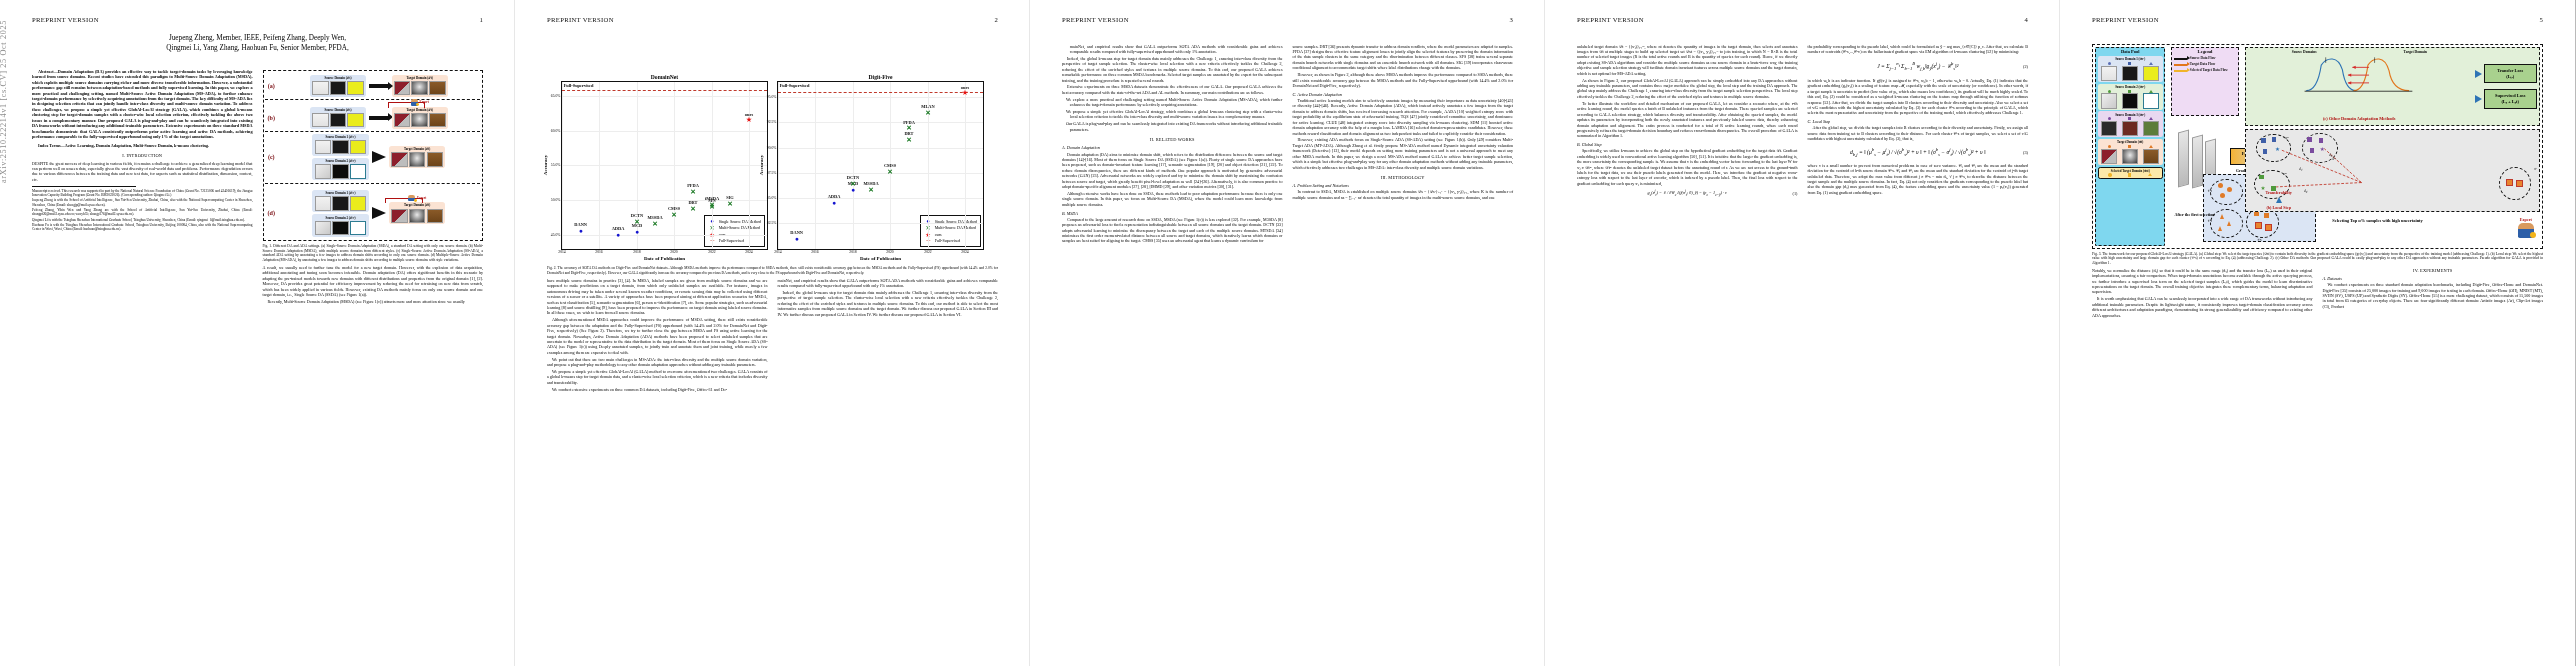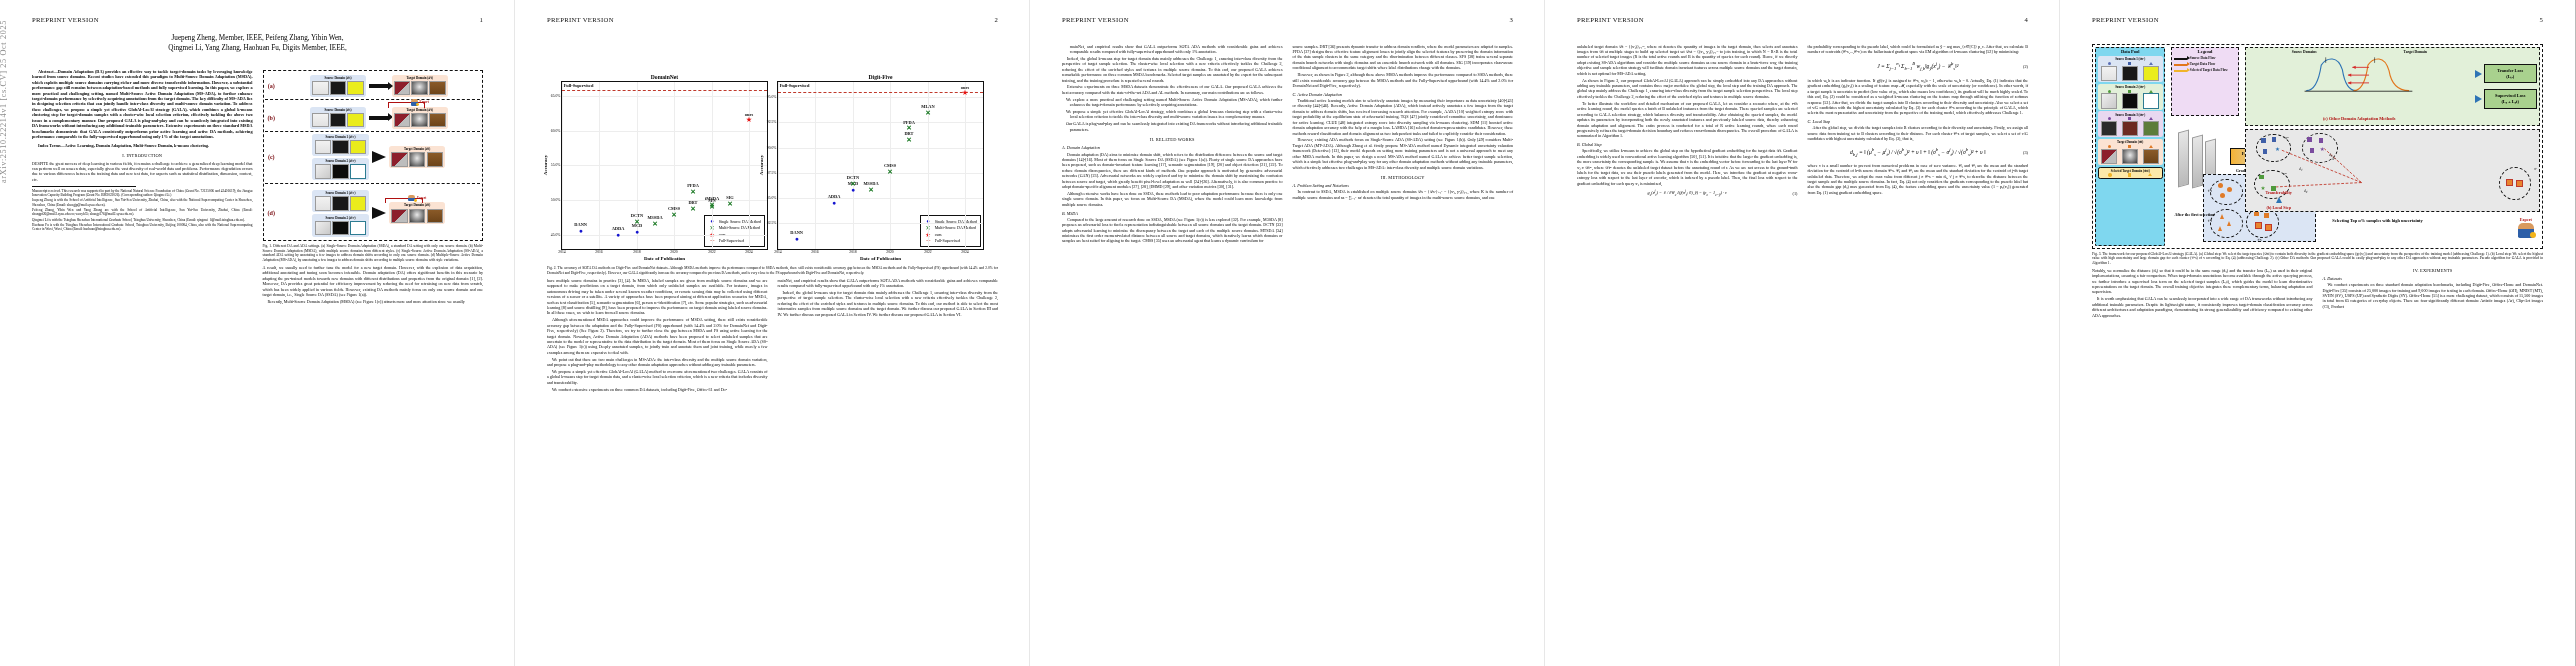--- a/index.html
+++ b/index.html
@@ -112,22 +112,22 @@
 <div id="viewport">
 
   <div class="page">
     <div class="arxiv">arXiv:2510.22214v1  [cs.CV]  25 Oct 2025</div>
     <div class="page-inner">
       <div class="runhead">
         <span class="ph">PREPRINT VERSION</span>
         <span class="pno">1</span>
       </div>
       <div class="authors">
-        <div>Juepeng Zheng, Member, IEEE, Peifeng Zhang, Yibin Wen,</div>
-        <div>Qingmei Li, Yang Zhang, Haohuan Fu, Digits Member, IEEE,</div>
+        <div>Juepeng Zheng, Member, IEEE, Peifeng Zhang, Deeply Wen,</div>
+        <div>Qingmei Li, Yang Zhang, Haohuan Fu, Senior Member, PFDA,</div>
       </div>
 
       <div class="cols" style="margin-top:14.5px;">
         <div class="col">
           <p class="abs">Abstract—Domain Adaptation (DA) provides an effective way to tackle target-domain tasks by leveraging knowledge learned from source domains. Recent studies have extended this paradigm to Multi-Source Domain Adaptation (MSDA), which exploits multiple source domains carrying richer and more diverse transferable information. However, a substantial performance gap still remains between adaptation-based methods and fully supervised learning. In this paper, we explore a more practical and challenging setting, named Multi-Source Active Domain Adaptation (MS-ADA), to further enhance target-domain performance by selectively acquiring annotations from the target domain. The key difficulty of MS-ADA lies in designing selection criteria that can jointly handle inter-class diversity and multi-source domain variation. To address these challenges, we propose a simple yet effective GlobAl-LocAl strategy (GALA), which combines a global k-means clustering step for target-domain samples with a cluster-wise local selection criterion, effectively tackling the above two issues in a complementary manner. Our proposed GALA is plug-and-play and can be seamlessly integrated into existing DA frameworks without introducing any additional trainable parameters. Extensive experiments on three standard MSDA benchmarks demonstrate that GALA consistently outperforms prior active learning and active DA methods, achieving performance comparable to the fully-supervised upperbound using only 1% of the target annotations.</p>
           <p class="idx">Index Terms—Active Learning, Domain Adaptation, Multi-Source Domain, k-means clustering.</p>
           <div class="sec">I.  INTRODUCTION</div>
           <p class="body noind" style="text-indent:0;">DESPITE the great success of deep learning in various fields, it remains a challenge to achieve a generalized deep learning model that can perform well on unseen data, especially given the vast diversity of real-world data and problems. Performance degradation occurs due to various differences between the training data and new test data, for aspects such as statistical distribution, dimension, context, etc.</p>
           <div class="foot-rule"></div>
           <p class="foot">Manuscript received. This research was supported in part by the National Natural Science Foundation of China (Grant No. 72125006 and 42401619), the Jiangsu Innovation Capacity Building Program (Grant No. BM2023026). (Corresponding author: Qingmei Li.)</p>

